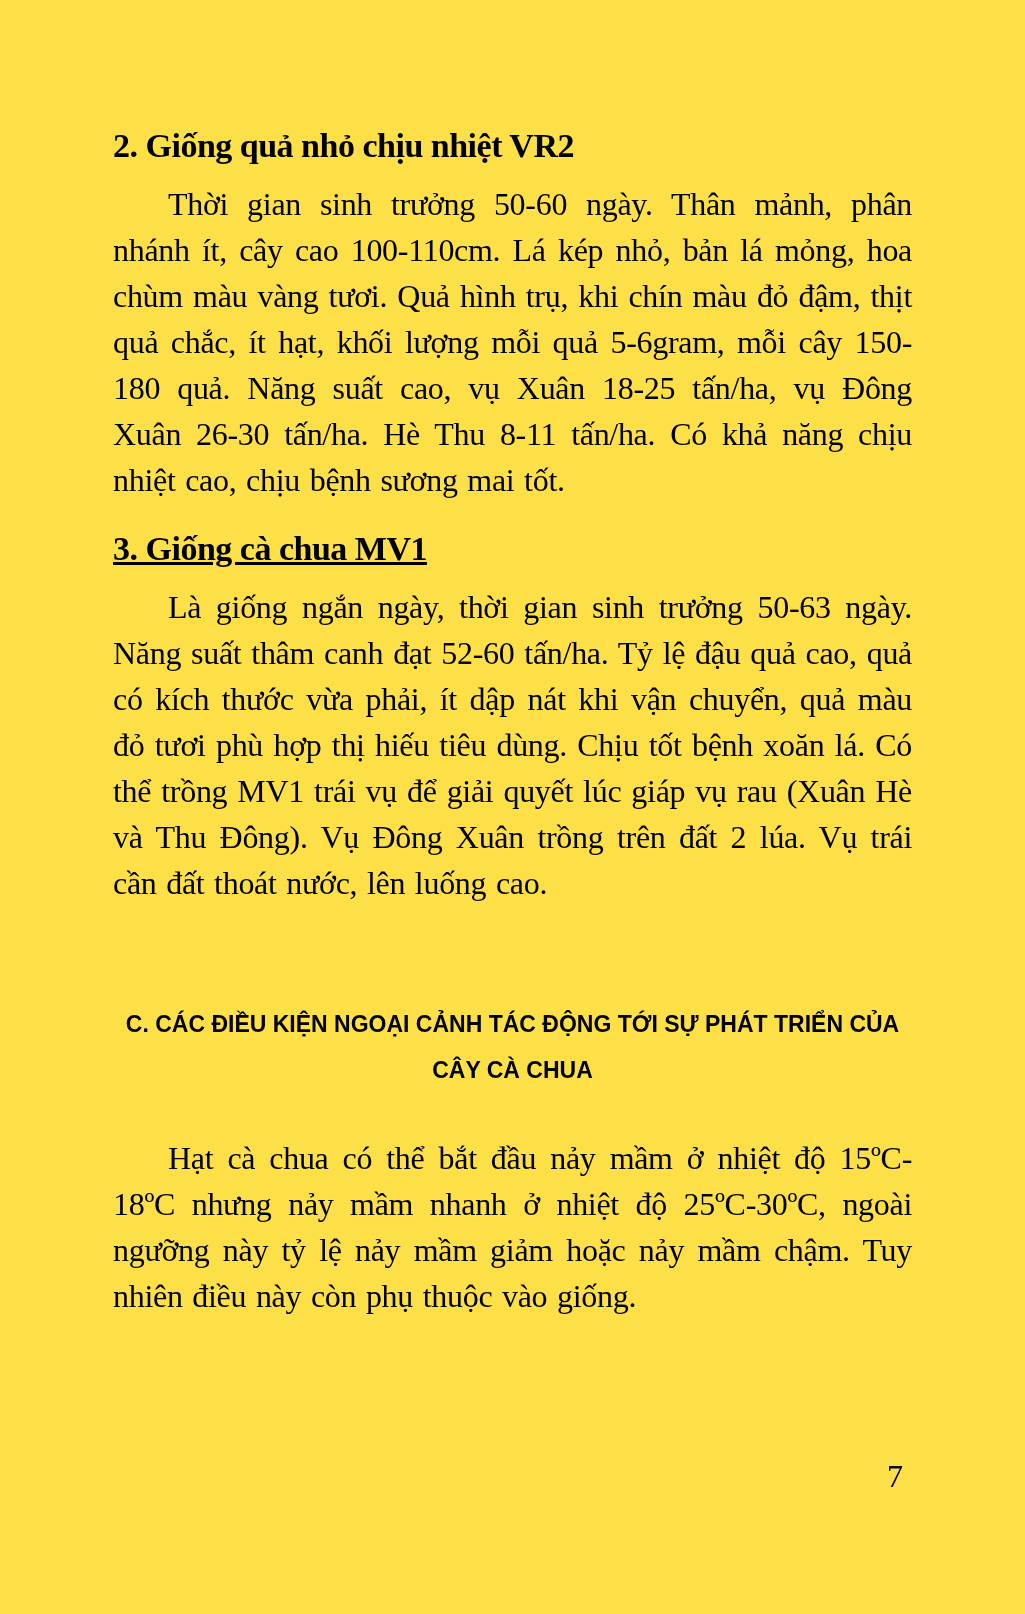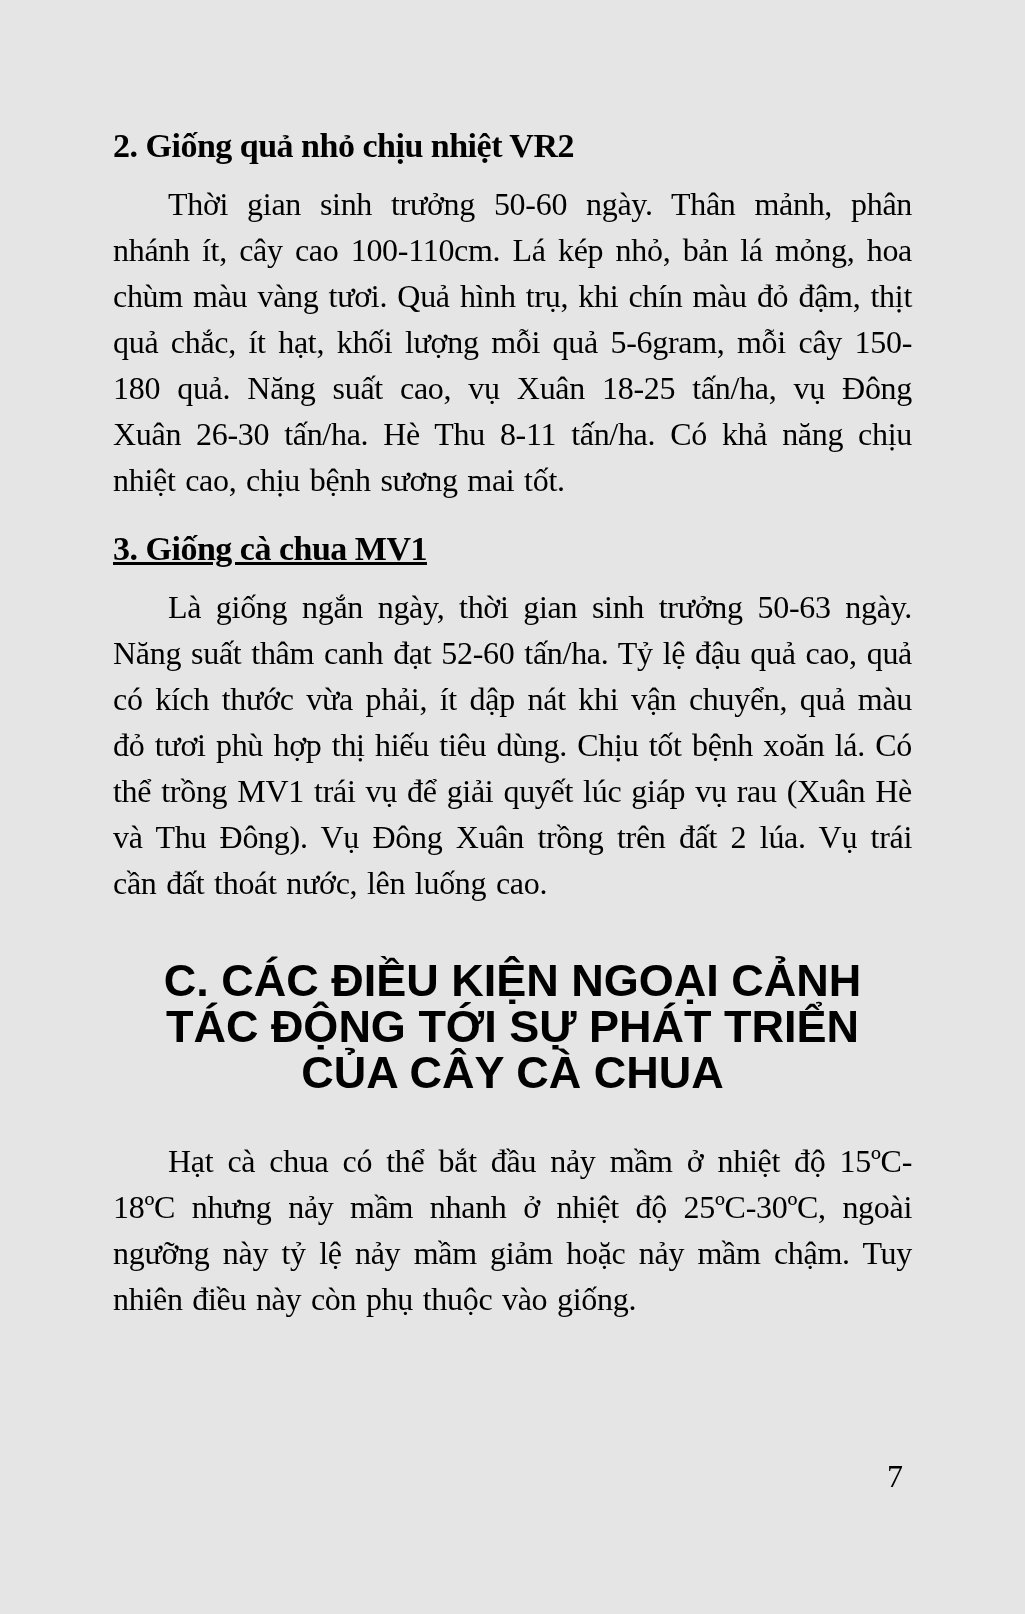--- a/index.html
+++ b/index.html
@@ -14,21 +14,21 @@
     position: relative;
     overflow: hidden;
     font-family: "Liberation Serif", serif;
     color: #000000;
   }
 
   .page {
     position: relative;
     width: 1025px;
     height: 1614px;
-    background: #e5e5e5;
+    background: #fde047;
     padding: 126px 113px 0 113px;
   }
 
   .sub-heading {
     font-family: "Liberation Serif", serif;
     font-weight: bold;
     font-size: 34px;
     line-height: 1.2;
     letter-spacing: -0.5px;
     margin-bottom: 14px;
@@ -49,24 +49,24 @@
   }
 
   p.body-text.continues {
     
     text-align-last: justify;
   }
 
   .chapter-heading {
     font-family: "Liberation Sans", sans-serif;
     font-weight: bold;
-    font-size: 45px;
+    font-size: 23px;
     line-height: 46px;
     text-align: center;
-    margin: 52px auto 42px auto;
+    margin: 95px auto 42px auto;
     max-width: 800px;
     letter-spacing: 0px;
   }
 
   .page-number {
     position: absolute;
     top: 1458px;
     right: 122px;
     font-size: 32px;
     font-family: "Liberation Serif", serif;

